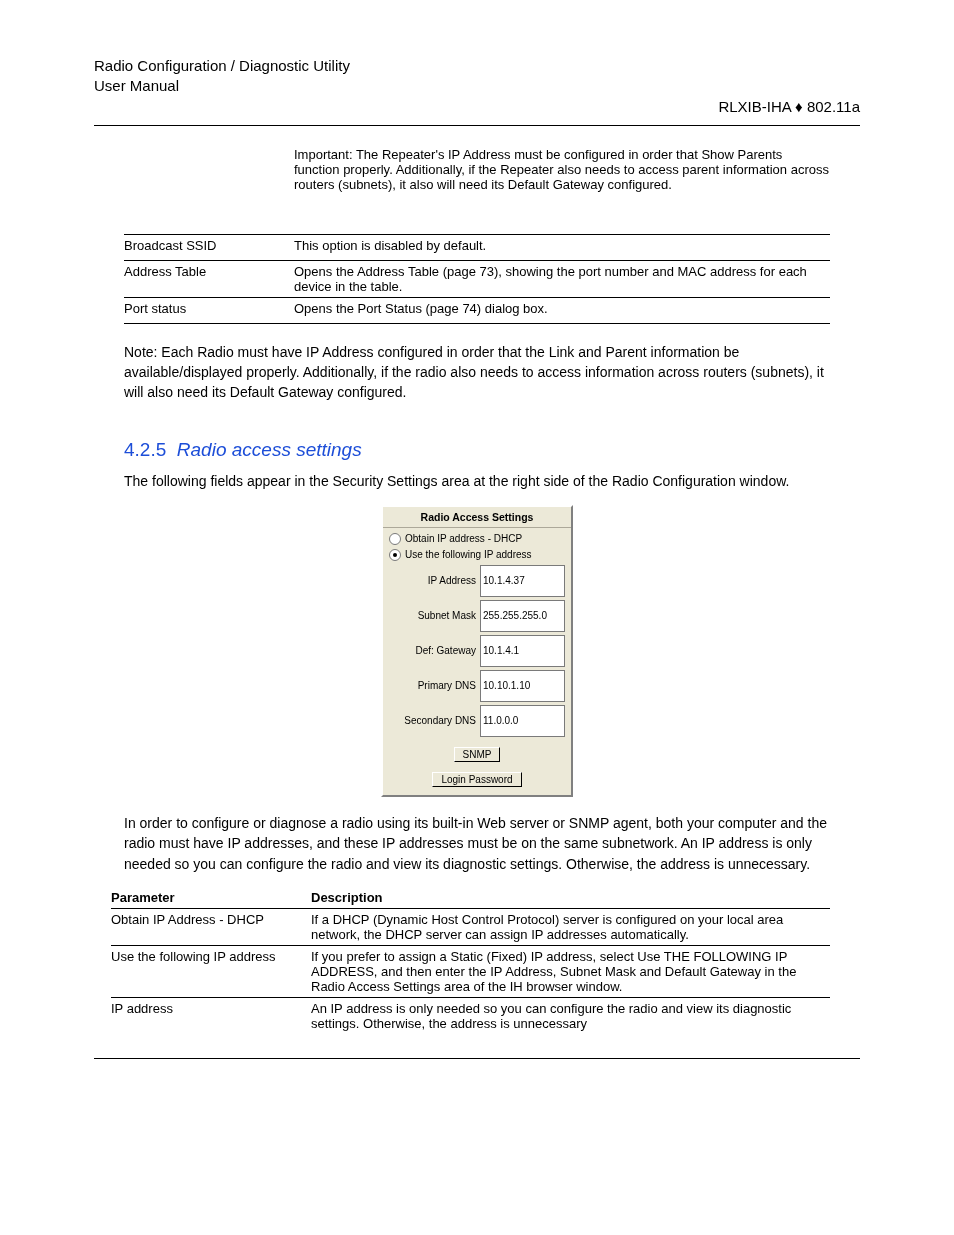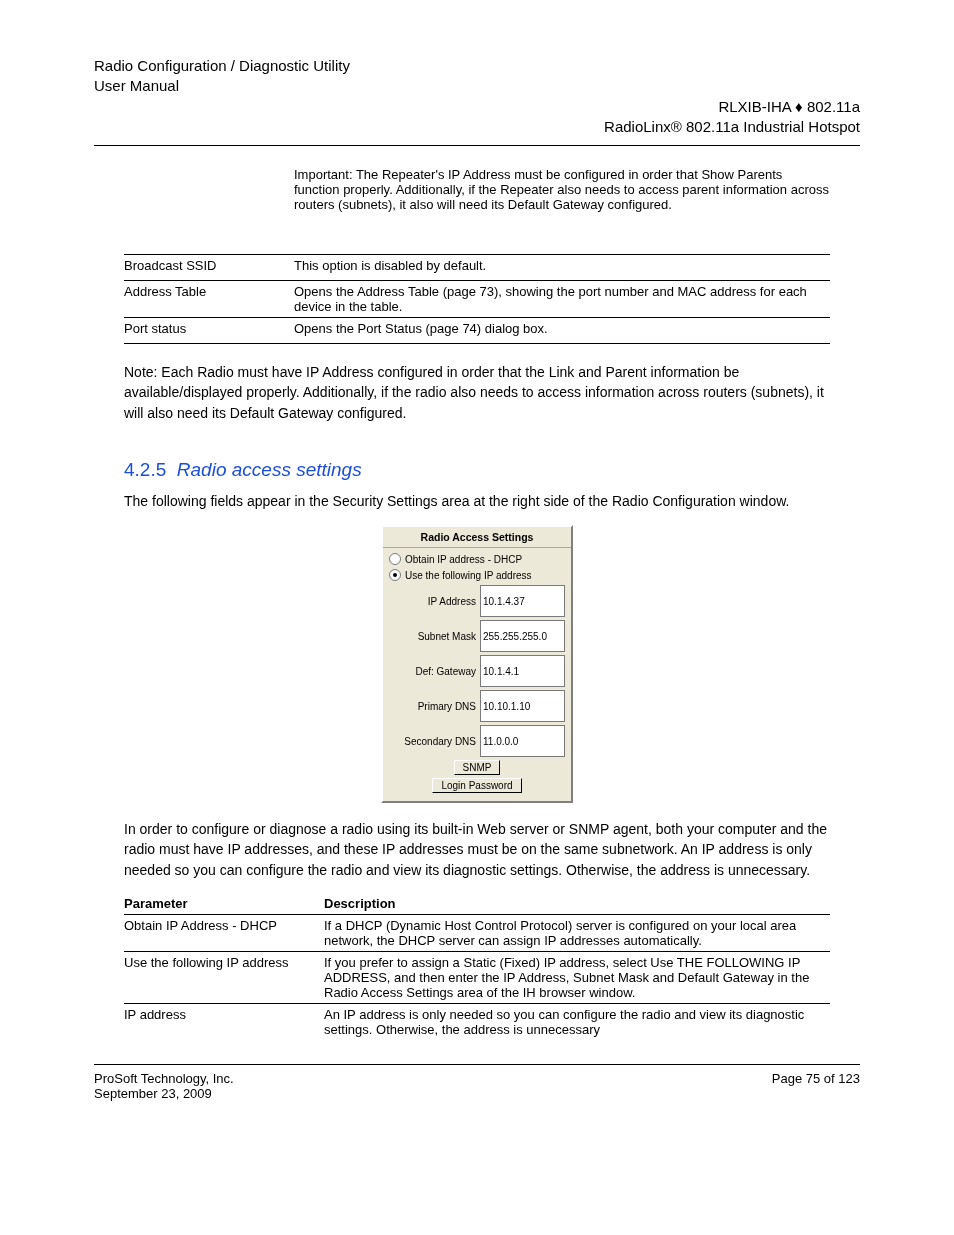--- a/index.html
+++ b/index.html
@@ -127,35 +127,35 @@
     font-size: 10px;
     font-family: Tahoma, Arial, sans-serif;
     padding: 0 2px;
     border: 1px solid #7a7a7a;
     background: #fff;
     box-sizing: border-box;
   }
   .dialog-btn-row {
     display: flex;
     justify-content: center;
-    margin-top: 3px;
+    margin-top: 10px;
   }
   .dialog-btn {
     font-family: Tahoma, Arial, sans-serif;
     font-size: 10px;
     padding: 1px 8px;
     background: #ece9d8;
     border: 1px solid #000;
     border-top-color: #fff;
     border-left-color: #fff;
     cursor: pointer;
   }
   
   .param-block-2 {
-    margin: 16px 30px 0 30px;
+    margin: 16px 30px 0 17px;
     font-size: 13px;
   }
   .hdr-row {
     display: flex;
     font-weight: bold;
     padding-bottom: 3px;
   }
   .col-l { width: 200px; flex-shrink: 0; }
   .col-r { flex: 1; }
   .footer-rule {
@@ -174,21 +174,20 @@
 
 <div class="page">
 
   <div class="running-header">
     <div class="left">
       <div>Radio Configuration / Diagnostic Utility</div>
       <div>User Manual</div>
     </div>
     <div class="right">
       <div>RLXIB-IHA ♦ 802.11a</div>
-      <div>RadioLinx® 802.11a Industrial Hotspot</div>
     </div>
   </div>
   <hr class="header-rule">
 
   <div class="param-table">
     <div class="param-row" style="min-height:84px;border-top:0;">
       <div class="param-cell-l"></div>
       <div class="param-cell-r">Important: The Repeater's IP Address must be configured in order that Show Parents function properly. Additionally, if the Repeater also needs to access parent information across routers (subnets), it also will need its Default Gateway configured.</div>
     </div>
     <div class="param-row">
@@ -276,23 +275,14 @@
       <div class="col-l">Use the following IP address</div>
       <div class="col-r">If you prefer to assign a Static (Fixed) IP address, select Use THE FOLLOWING IP ADDRESS, and then enter the IP Address, Subnet Mask and Default Gateway in the Radio Access Settings area of the IH browser window.</div>
     </div>
     <div class="param-row">
       <div class="col-l">IP address</div>
       <div class="col-r">An IP address is only needed so you can configure the radio and view its diagnostic settings. Otherwise, the address is unnecessary</div>
     </div>
   </div>
 
   <hr class="footer-rule">
-  <div class="running-footer">
-    <div>
-      <div>ProSoft Technology, Inc.</div>
-      <div>September 23, 2009</div>
-    </div>
-    <div>
-      <div>Page 75 of 123</div>
-    </div>
-  </div>
 
 </div>
 
 </body></html>

